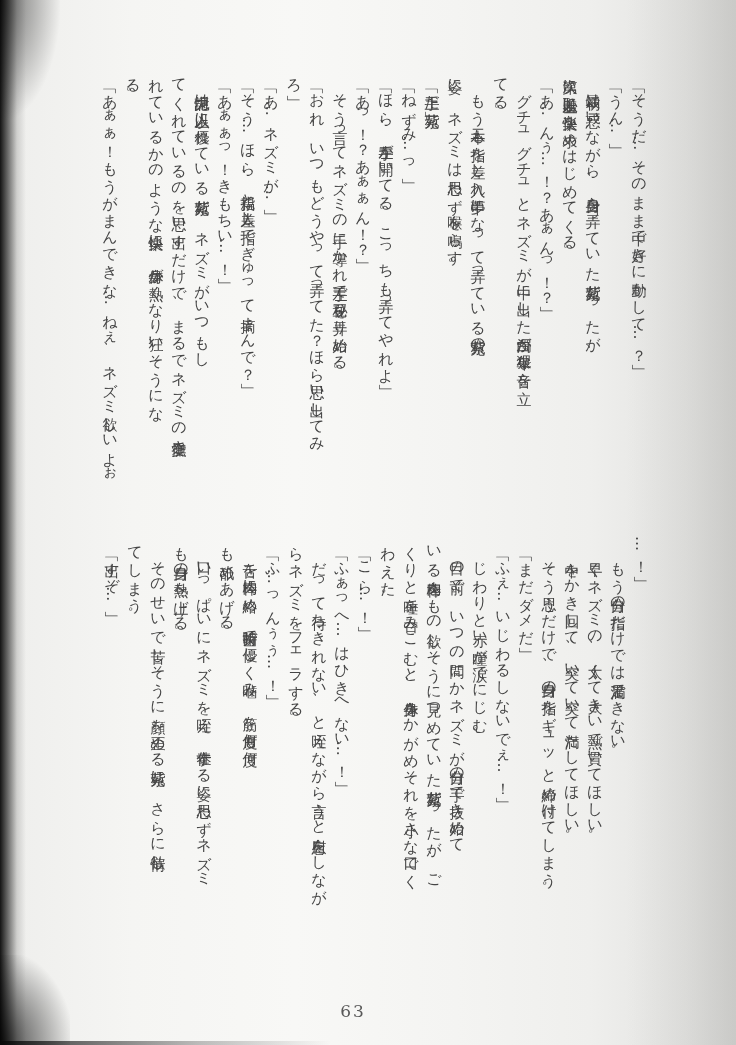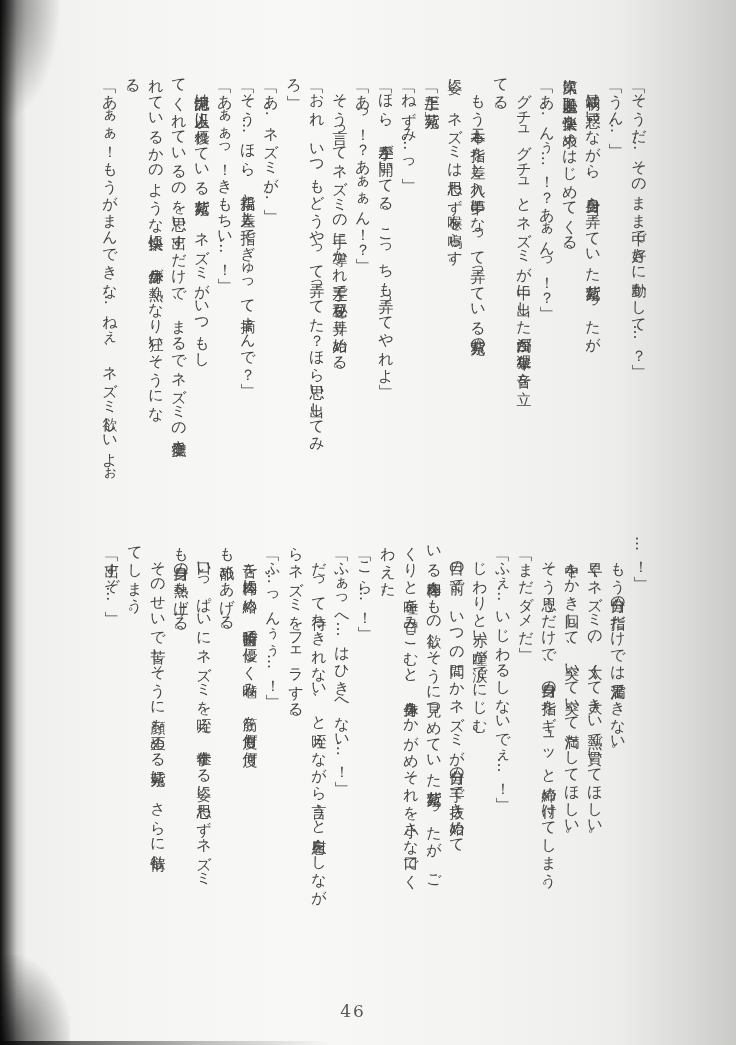--- a/index.html
+++ b/index.html
@@ -151,21 +151,21 @@
       <div class="col">　「ふ…っんぅぅ…！」</div>
       <div class="col">　舌を肉棒に絡め、時折歯で優しく噛み、筋を何度も何度</div>
       <div class="col">も舐めあげる。</div>
       <div class="col">　口いっぱいにネズミを咥え、奉仕する姿に思わずネズミ</div>
       <div class="col">も自身の熱を上げる。</div>
       <div class="col">　そのせいで苦しそうに顔を歪める紫苑に、さらに欲情し</div>
       <div class="col">てしまう。</div>
       <div class="col">　「出すぞ…」</div>
     </div>
 
-  <div class="page-number">46</div>
+  <div class="page-number">63</div>
 
   <div class="right-curve-shade"></div>
   <div class="spine-shadow"></div>
   <div class="corner-top-left"></div>
   <div class="corner-bottom-left"></div>
   <div class="bottom-edge-shadow"></div>
 
 </div>
 
 </body></html>

